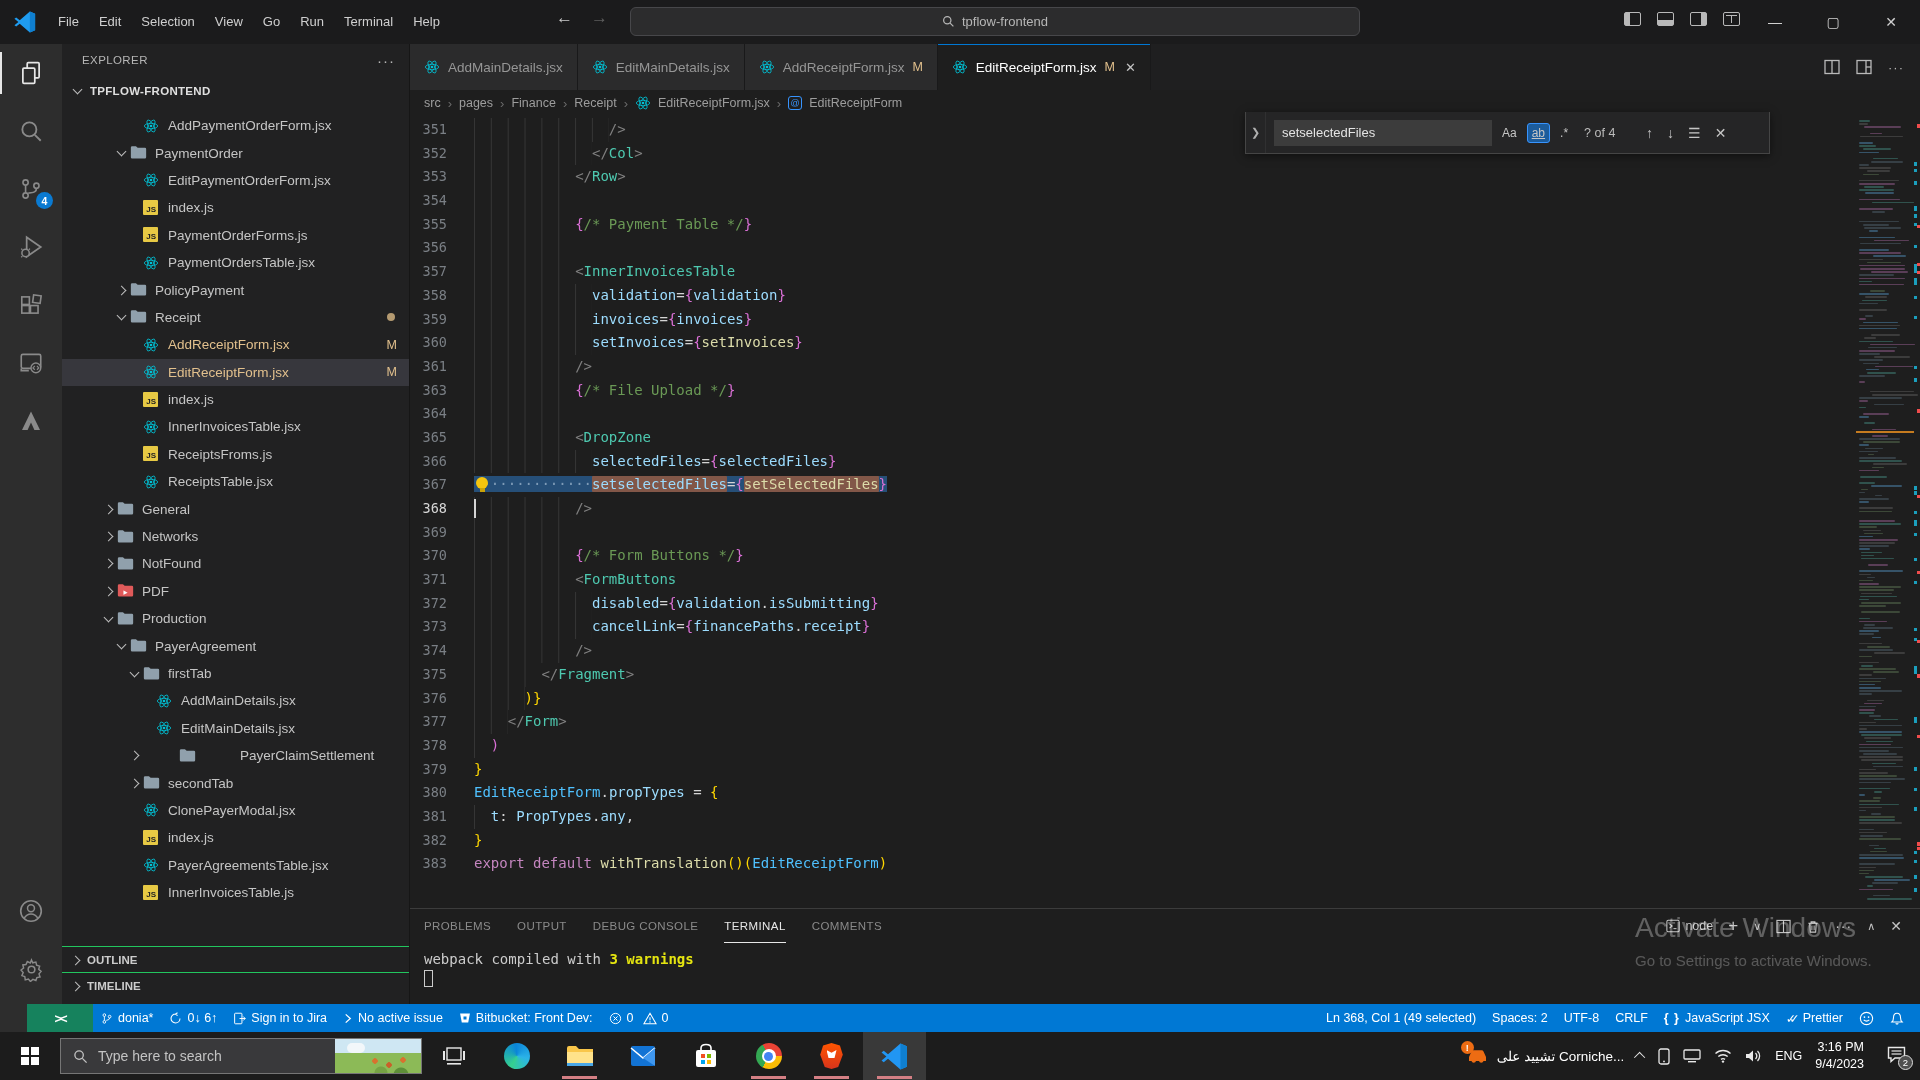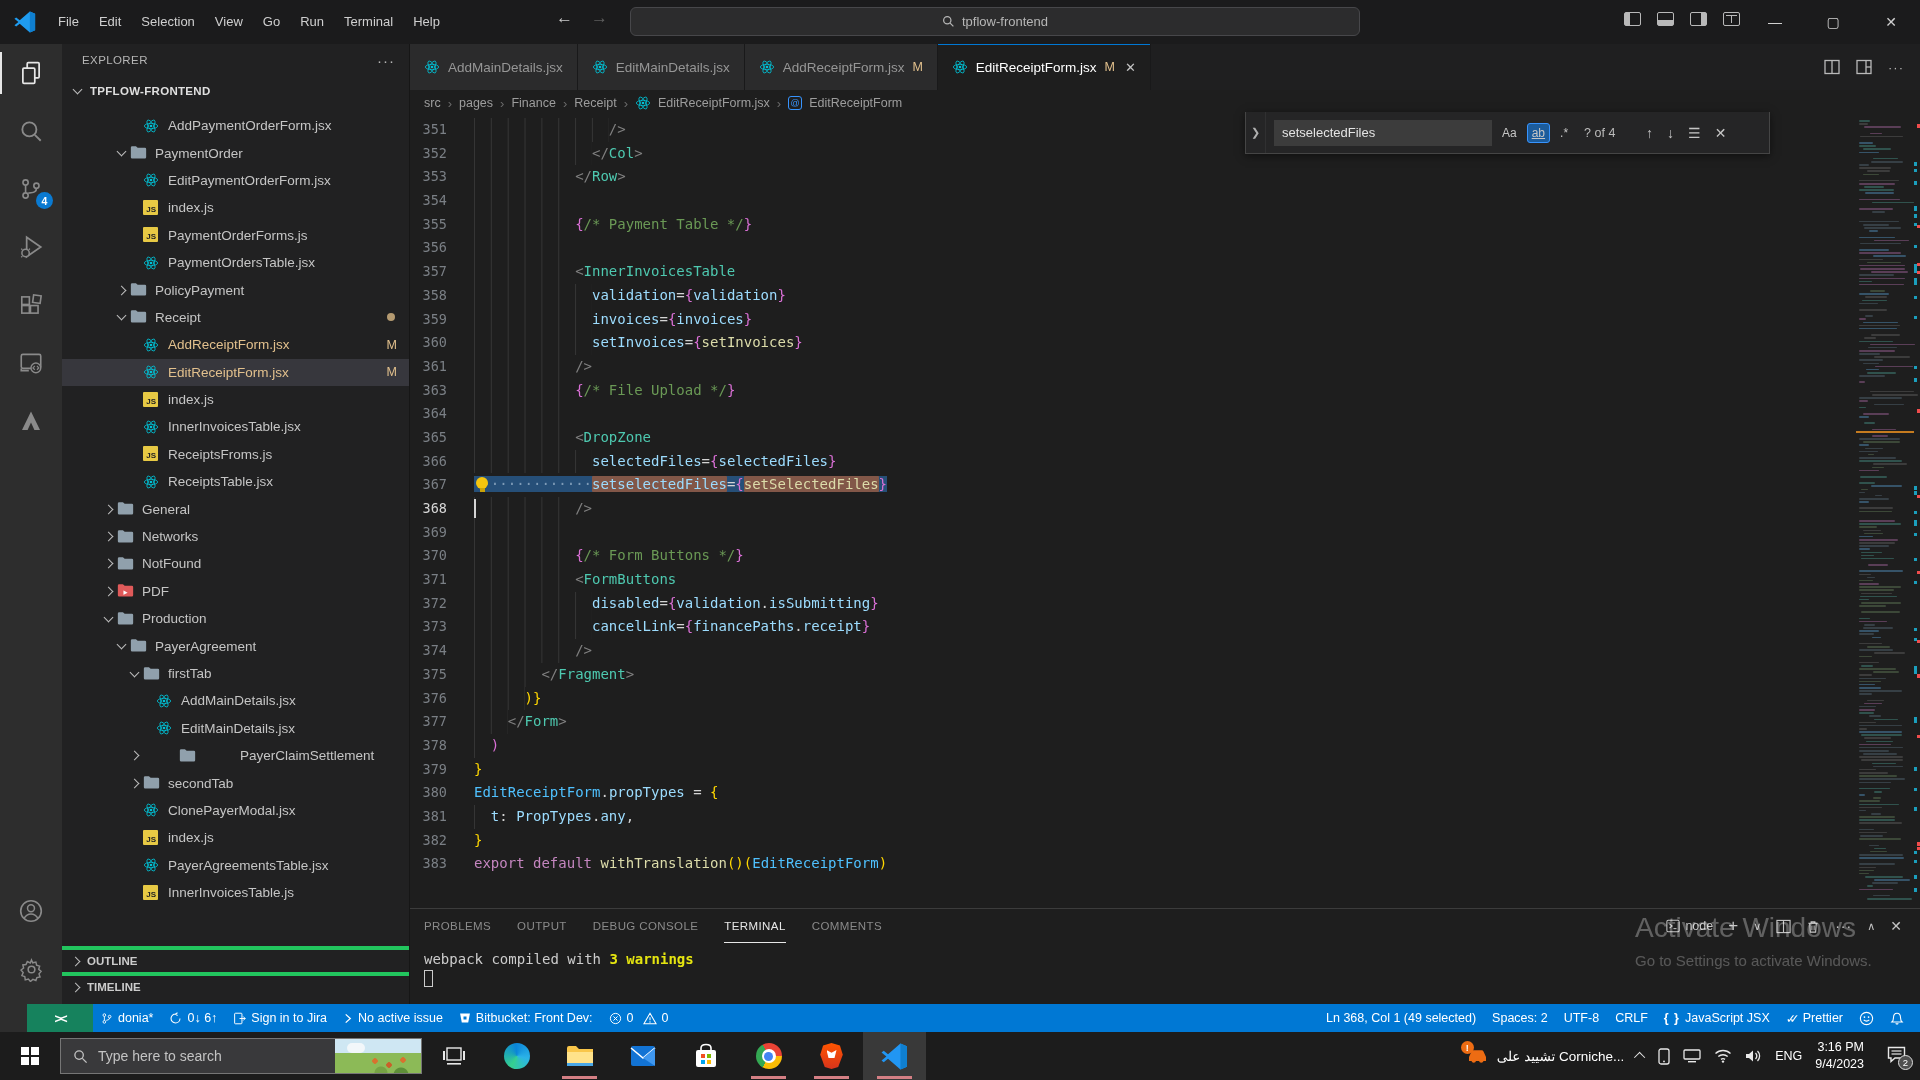--- a/index.html
+++ b/index.html
@@ -42,21 +42,21 @@
   .tree-row { height:27.4px; display:flex; align-items:center; position:relative; font-size:13.5px; color:#c5c5c5; cursor:pointer; }
   .tree-row.selected { background:#37373d; }
   .tree-row .twist { width:18px; flex:none; display:flex; justify-content:center; color:#bdbdbd; }
   .tree-row .f-icon { width:18px; height:16px; flex:none; margin-right:7px; display:flex; align-items:flex-start; }
   .tree-row .badge-m { position:absolute; right:12px; color:#e2c08d; font-size:12.5px; }
   .tree-row .dot-mod { position:absolute; right:14px; width:8px; height:8px; border-radius:50%; background:#b49a71; }
   .tree-row.mod { color:#e2c08d; }
   .chev { width:7px; height:7px; border-right:1.4px solid #bdbdbd; border-bottom:1.4px solid #bdbdbd; display:inline-block; }
   .chev.down { transform:rotate(45deg); margin-top:-3px; }
   .chev.right { transform:rotate(-45deg); }
-  .sb-panel { height:26px; border-top:4px solid #22c55e; display:flex; align-items:center; gap:6px; padding-left:10px; font-weight:bold; font-size:11.5px; color:#cccccc; }
+  .sb-panel { height:26px; border-top:1px solid #22c55e; display:flex; align-items:center; gap:6px; padding-left:10px; font-weight:bold; font-size:11.5px; color:#cccccc; }
   #sb-panels { position:absolute; bottom:6px; left:0; right:0; }
   .js-icon { width:15px; height:15px; background:#e7c944; color:#222; font-size:8px; font-weight:bold; display:flex; align-items:flex-end; justify-content:flex-end; padding:1px 2px; border-radius:1px; font-family:"Liberation Sans",sans-serif; }
 
   
   #editor-group { flex:1; position:relative; background:#1e1e1e; }
   #tabbar { position:absolute; left:0; top:0; right:0; height:46px; background:#1f1f20; display:flex; }
   .tab { height:46px; display:flex; align-items:center; gap:8px; padding:0 14px; background:#2b2b2c; border-right:1px solid #19191a; font-size:13.5px; color:#969696; }
   .tab.active { background:#1e1e1e; color:#fff; box-shadow:inset 0 1px 0 #0078d4; }
   .tab .m-badge { color:#e2c08d; font-size:12.5px; }
   .tab .tab-close { color:#c5c5c5; font-size:13px; margin-left:2px; }

